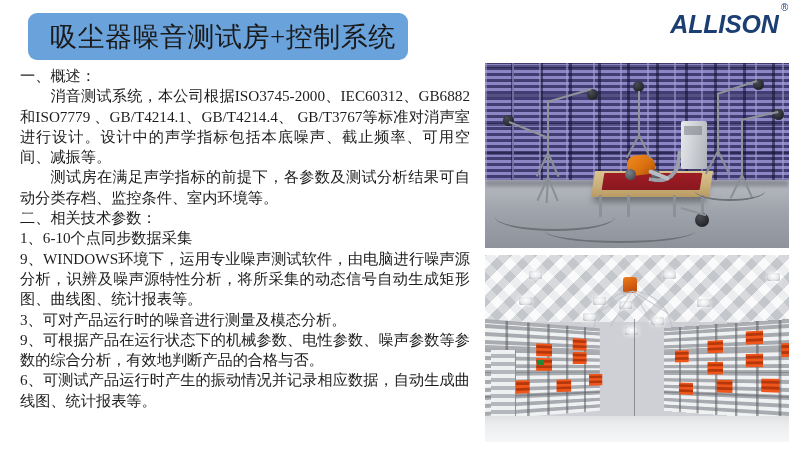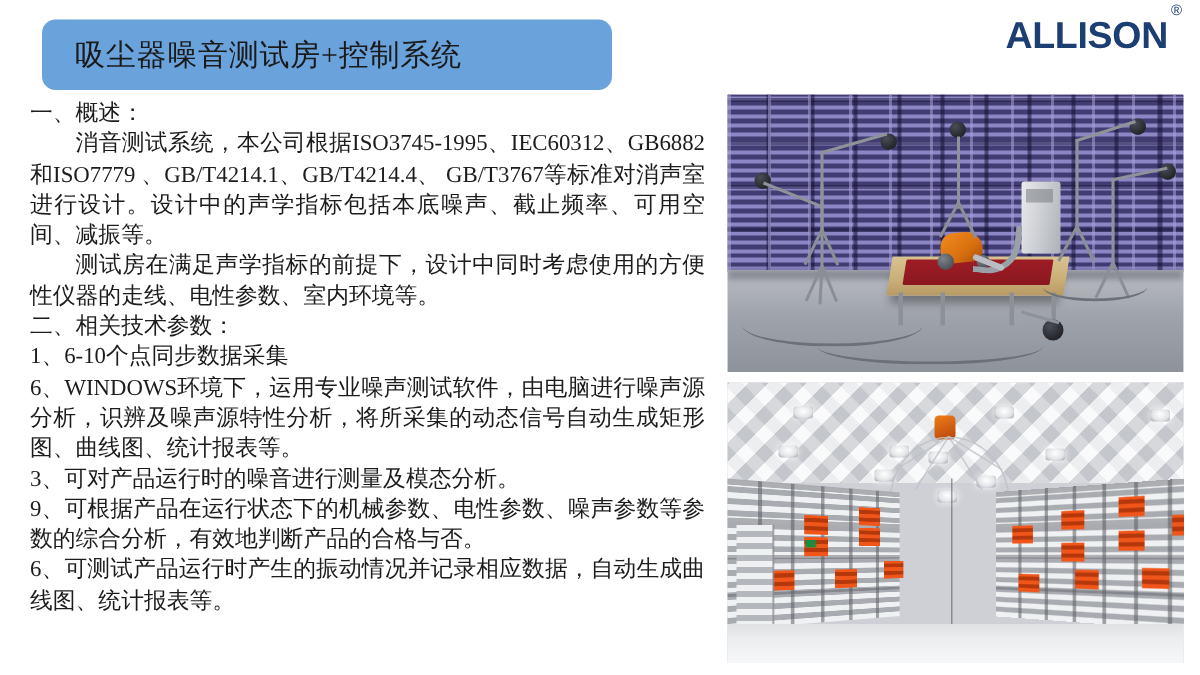--- a/index.html
+++ b/index.html
@@ -13,31 +13,32 @@
 
   
   #title-banner{
     position:absolute;left:28px;top:13px;width:380px;height:47px;
     background:#6aa3dc;
     border-radius:9px;
     display:flex;align-items:center;
   }
   #title-text{
     margin-left:22px;
-    font-size:20px;
+    font-size:27px;
     letter-spacing:.5px;
     color:#1a1a1a;
     font-family:"Liberation Serif","DejaVu Serif",serif;
     white-space:nowrap;
   }
 
   #brand-logo{
     position:absolute;right:12px;top:12px;
     display:flex;align-items:flex-start;
     color:#1b3e73;
+    font-style:italic;
   }
   #brand-latin{
     font-family:"Liberation Sans","DejaVu Sans",sans-serif;
     font-weight:bold;font-size:25px;letter-spacing:-0.2px;
     line-height:1;
   }
   #brand-cn{
     font-family:"Liberation Sans","DejaVu Sans",sans-serif;
     font-weight:bold;font-size:25px;line-height:1;margin-left:7px;
   }
@@ -248,25 +249,25 @@
   <div id="title-text">吸尘器噪音测试房+控制系统</div>
 </div>
 
 <div id="brand-logo">
   <span id="brand-latin">ALLISON</span>
   <span id="brand-reg">®</span>
 </div>
 
 <div id="body-text">
   <p>一、概述：</p>
-  <p class="indent">消音测试系统，本公司根据ISO3745-1995、IEC60312、GB6882 和ISO7779 、GB/T4214.1、GB/T4214.4、 GB/T3767等标准对消声室进行设计。设计中的声学指标包括本底噪声、截止频率、可用空间、减振等。</p>
-  <p class="indent">测试房在满足声学指标的前提下，设计中同时考虑使用的方便性仪器的走线、电性参数、室内环境等。</p>
+  <p class="indent">消音测试系统，本公司根据ISO3745-2000、IEC60312、GB6882 和ISO7779 、GB/T4214.1、GB/T4214.4、 GB/T3767等标准对消声室进行设计。设计中的声学指标包括本底噪声、截止频率、可用空间、减振等。</p>
+  <p class="indent">测试房在满足声学指标的前提下，各参数及测试分析结果可自动分类存档、监控条件、室内环境等。</p>
   <p>二、相关技术参数：</p>
   <p>1、6-10个点同步数据采集</p>
-  <p>6、WINDOWS环境下，运用专业噪声测试软件，由电脑进行噪声源分析，识辨及噪声源特性分析，将所采集的动态信号自动生成矩形图、曲线图、统计报表等。</p>
+  <p>9、WINDOWS环境下，运用专业噪声测试软件，由电脑进行噪声源分析，识辨及噪声源特性分析，将所采集的动态信号自动生成矩形图、曲线图、统计报表等。</p>
   <p>3、可对产品运行时的噪音进行测量及模态分析。</p>
   <p>9、可根据产品在运行状态下的机械参数、电性参数、噪声参数等参数的综合分析，有效地判断产品的合格与否。</p>
   <p>6、可测试产品运行时产生的振动情况并记录相应数据，自动生成曲线图、统计报表等。</p>
 </div>
 
 <div class="photo" id="photo-anechoic-vacuum">
   <div class="p1-wall">
     <div class="p1-wall-overlay"></div>
     <div class="p1-wall-cross"></div>
   </div>

